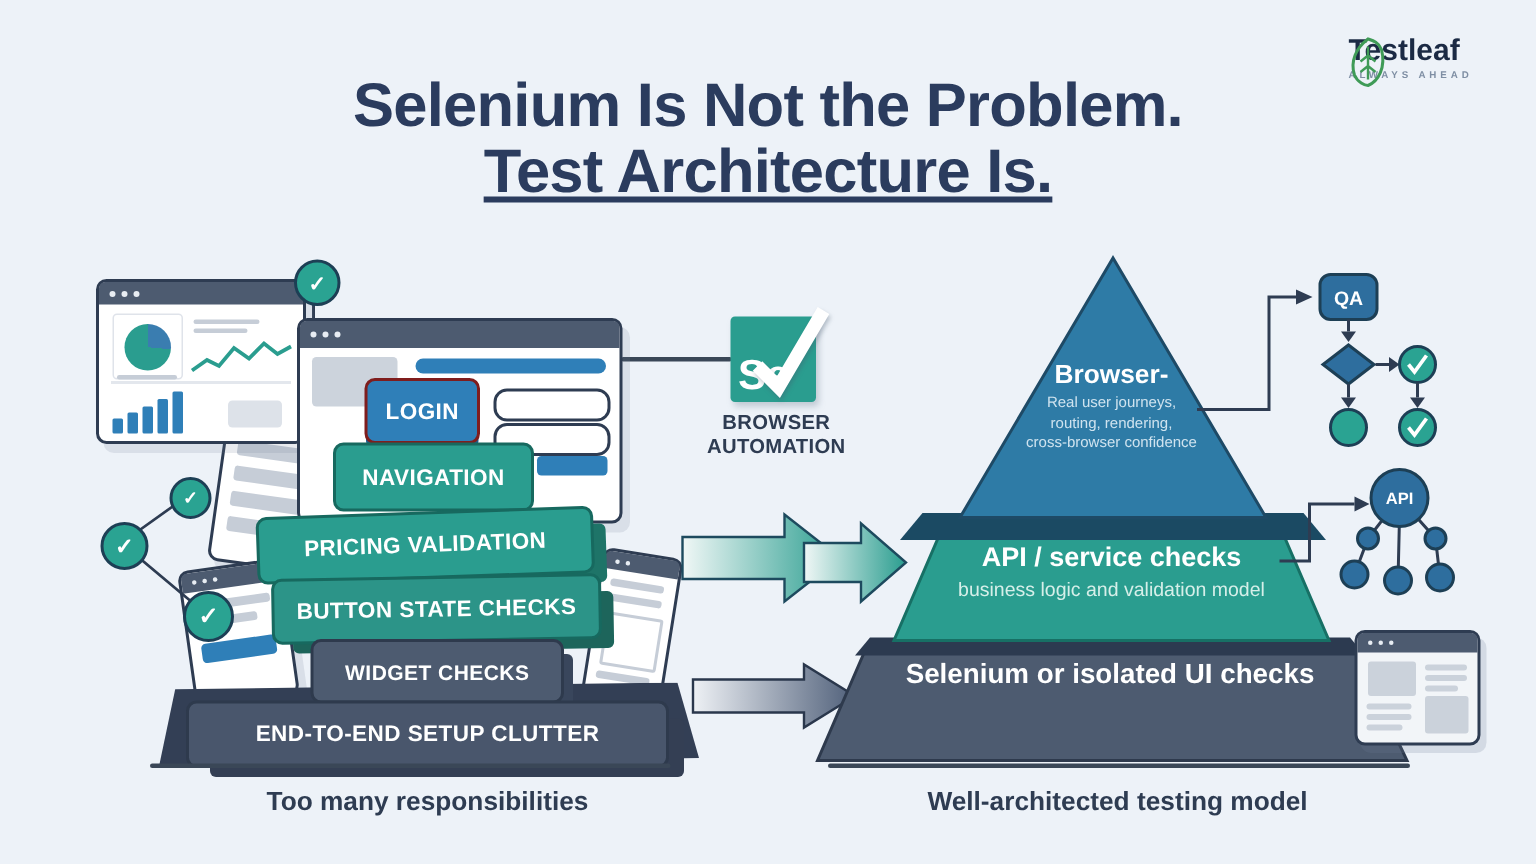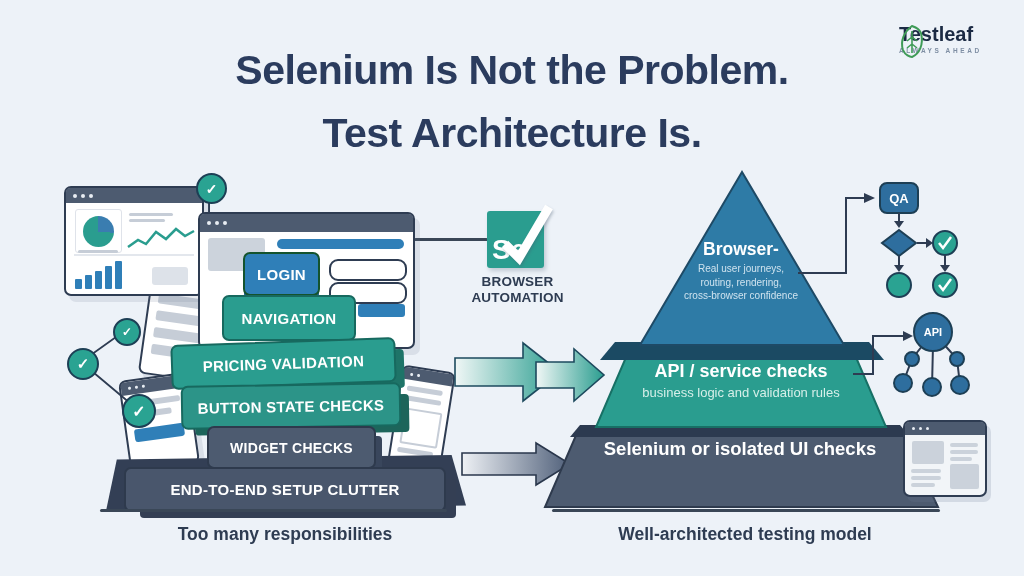--- a/index.html
+++ b/index.html
@@ -2,21 +2,21 @@
 <html><head>
 <meta charset="utf-8">
 <style>
   html,body{margin:0;padding:0;}
   body{font-family:"Liberation Sans",sans-serif;}
   #stage{position:relative;width:1024px;height:576px;background:#edf2f8;overflow:hidden;}
 
   
   .title-line{position:absolute;width:100%;text-align:center;font-weight:700;color:#2b3c5e;font-size:41px;letter-spacing:-0.5px;}
   .t1{top:47px;}
-  .t2{top:110px;}
+  .t2{top:91px;text-decoration:underline;}
 
   
   .logo{position:absolute;left:899px;top:24px;display:flex;align-items:flex-start;gap:5px;}
   .brand{font-size:20px;font-weight:700;color:#1b2a44;line-height:20px;}
   .tagline{font-size:6.5px;letter-spacing:2.6px;color:#7e8ea3;margin-top:3px;font-weight:700;}
 
   
   .win{position:absolute;background:#fff;border:2px solid #2e3c52;border-radius:7px;box-shadow:5px 6px 0 rgba(110,125,150,.16);}
   .hd{background:#4d5b70;border-radius:4px 4px 0 0;display:flex;align-items:center;gap:4px;padding-left:7px;}
   .dot{width:4px;height:4px;border-radius:50%;background:#e8edf3;}
@@ -48,21 +48,21 @@
   .w-listb{left:124px;top:376px;width:66px;height:88px;transform:rotate(-8deg);z-index:0;}
   .w-listb .hd{height:13px;}
   .w-listc{left:394px;top:368px;width:50px;height:102px;transform:rotate(9deg);z-index:0;box-shadow:none;}
   .w-listc .hd{height:12px;}
 
   
   .base3d{position:absolute;left:106px;top:455px;width:360px;height:56px;background:#333f55;clip-path:polygon(3% 8%,96% 0%,100% 90%,0% 100%);z-index:2;}
 
   
   .bar{position:absolute;display:flex;align-items:center;justify-content:center;color:#fff;font-weight:700;border-radius:7px;letter-spacing:.3px;z-index:3;}
-  .bar-login{left:243px;top:252px;width:73px;height:40px;background:#2f7fb8;border:2px solid #14532d;font-size:15px;box-shadow:0 5px 0 -1px #205e8e;}
+  .bar-login{left:243px;top:252px;width:73px;height:40px;background:#2f7fb8;border:2px solid #7f1d1d;font-size:15px;box-shadow:0 5px 0 -1px #205e8e;}
   .bar-nav{left:222px;top:295px;width:130px;height:42px;background:#2a9d8f;border:2px solid #17695f;font-size:15px;}
   .bar-pricing{left:171px;top:341px;width:221px;height:41px;background:#2a9d8f;border:2px solid #17695f;font-size:15px;transform:rotate(-2deg);box-shadow:11px 9px 0 -3px #1e7468;}
   .bar-btnstate{left:181px;top:384px;width:216px;height:40px;background:#2c9488;border:2px solid #17695f;font-size:15px;transform:rotate(-1deg);box-shadow:11px 9px 0 -3px #1d655b;}
   .bar-widget{left:207px;top:426px;width:165px;height:39px;background:#4d5b70;border:2px solid #2e3a4d;font-size:14px;box-shadow:9px 7px 0 -3px #39465c;}
   .bar-e2e{left:124px;top:467px;width:318px;height:41px;background:#49566c;border:2px solid #2e3a4d;font-size:15px;box-shadow:13px 9px 0 -3px #343f54;}
 
   
   .chk{position:absolute;border-radius:50%;background:#2aa392;border:2.5px solid #1d3f55;color:#fff;display:flex;align-items:center;justify-content:center;font-weight:700;z-index:4;}
   .chk::after{content:"\2713";}
   .chk-dash{left:196px;top:173px;width:27px;height:27px;font-size:14px;}
@@ -250,21 +250,21 @@
   <div class="tiertext tt1">
     <div class="tl">Browser-</div>
     <div class="ts">
       <div>Real user journeys,</div>
       <div>routing, rendering,</div>
       <div>cross-browser confidence</div>
     </div>
   </div>
   <div class="tiertext tt2">
     <div class="tl">API / service checks</div>
-    <div class="ts">business logic and validation rules</div>
+    <div class="ts">business logic and validation model</div>
   </div>
   <div class="tiertext tt3">
     <div class="tl">Selenium or isolated UI checks</div>
   </div>
 
   <div class="ground ground-r"></div>
   <div class="caption cap-r">Well-architected testing model</div>
 
   <svg style="left:790px;top:175px;" width="180" height="125" viewBox="0 0 180 125">
     <path d="M8 98 H56 V23 H74" fill="none" stroke="#2e3c52" stroke-width="2"></path>

